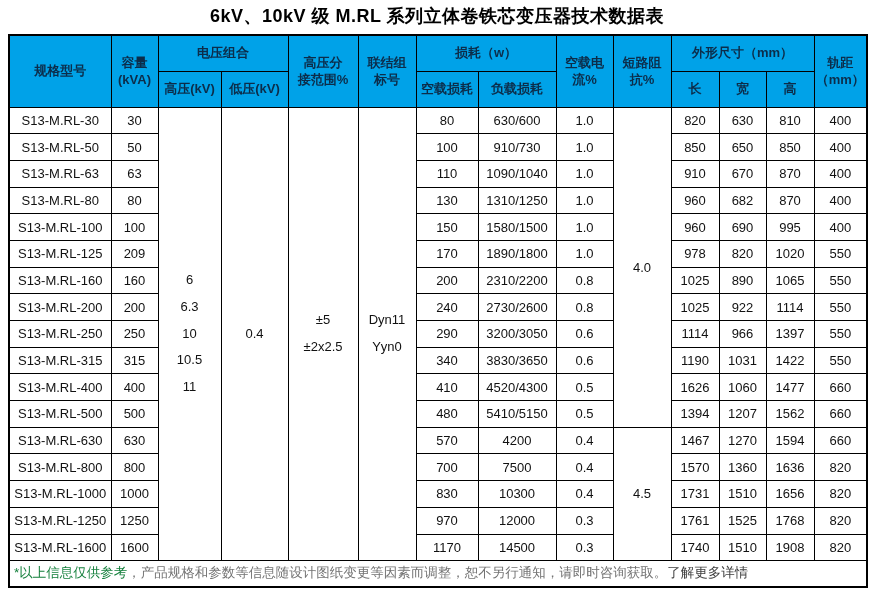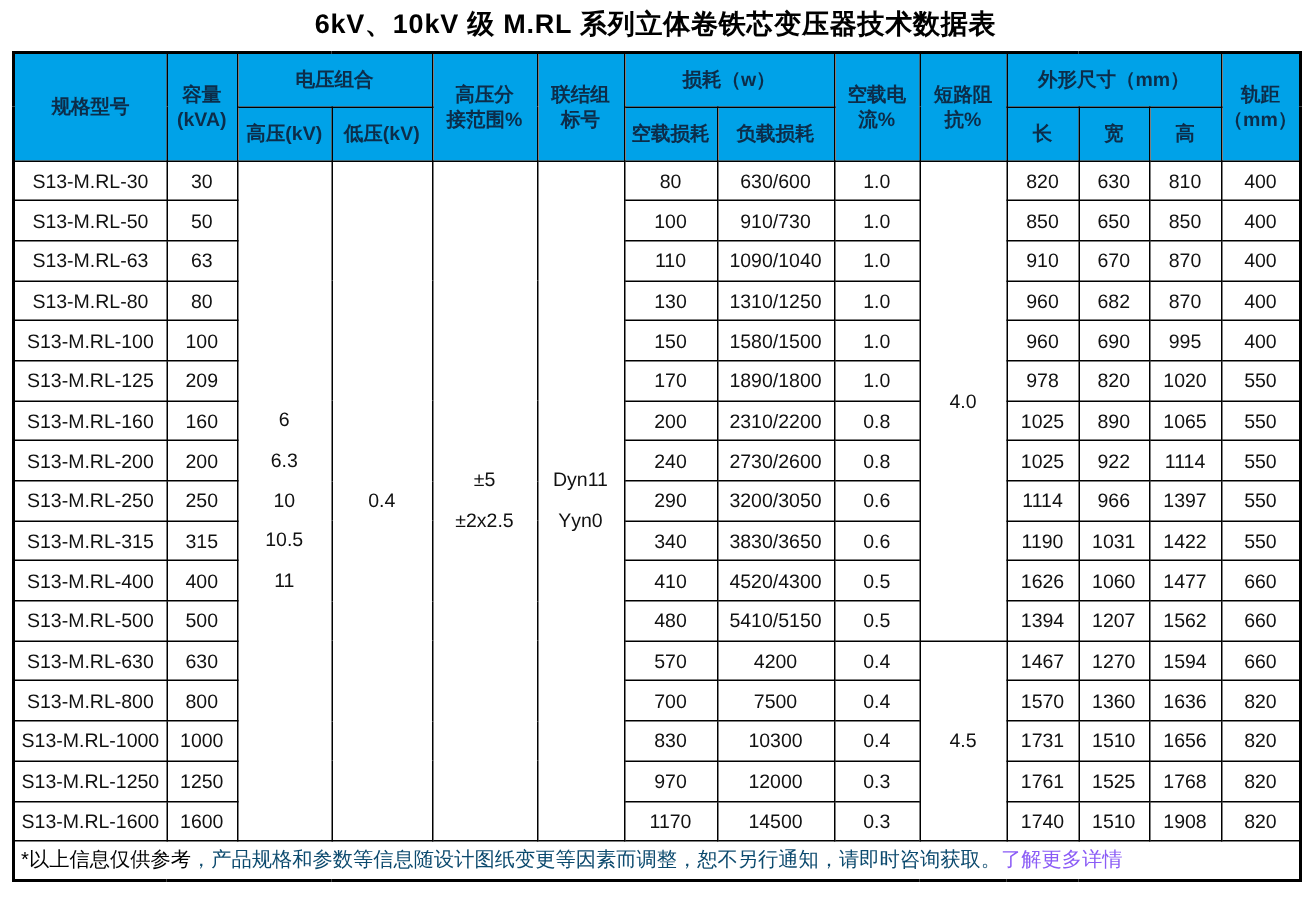--- a/index.html
+++ b/index.html
@@ -47,23 +47,23 @@
   .spec-table tbody tr { height: 26.7px; padding-left: 19px; }
   .spec-table tbody td { background: #ffffff; }
   .stack-line { height: 26.7px; line-height: 26.7px; }
   .spec-table tfoot td {
     text-align: left;
     height: 26px;
     padding: 2px 4px 2px 4px;
     font-size: 13.5px;
     white-space: normal;
   }
-  .footer-blue { color: #000000; margin-top: 25px; }
-  .footer-red { color: #0c4a6e; }
-  .footer-link { color: #8b5cf6; cursor: pointer; }
+  .footer-blue { color: #15803d; margin-top: 25px; }
+  .footer-red { color: #737373; }
+  .footer-link { color: #404040; cursor: pointer; }
 </style>
 </head>
 <body>
 
 <h1 class="page-title">6kV、10kV 级 M.RL 系列立体卷铁芯变压器技术数据表</h1>
 
 <table class="spec-table">
   <colgroup>
     <col style="width:102px">
       <col style="width:47px">

